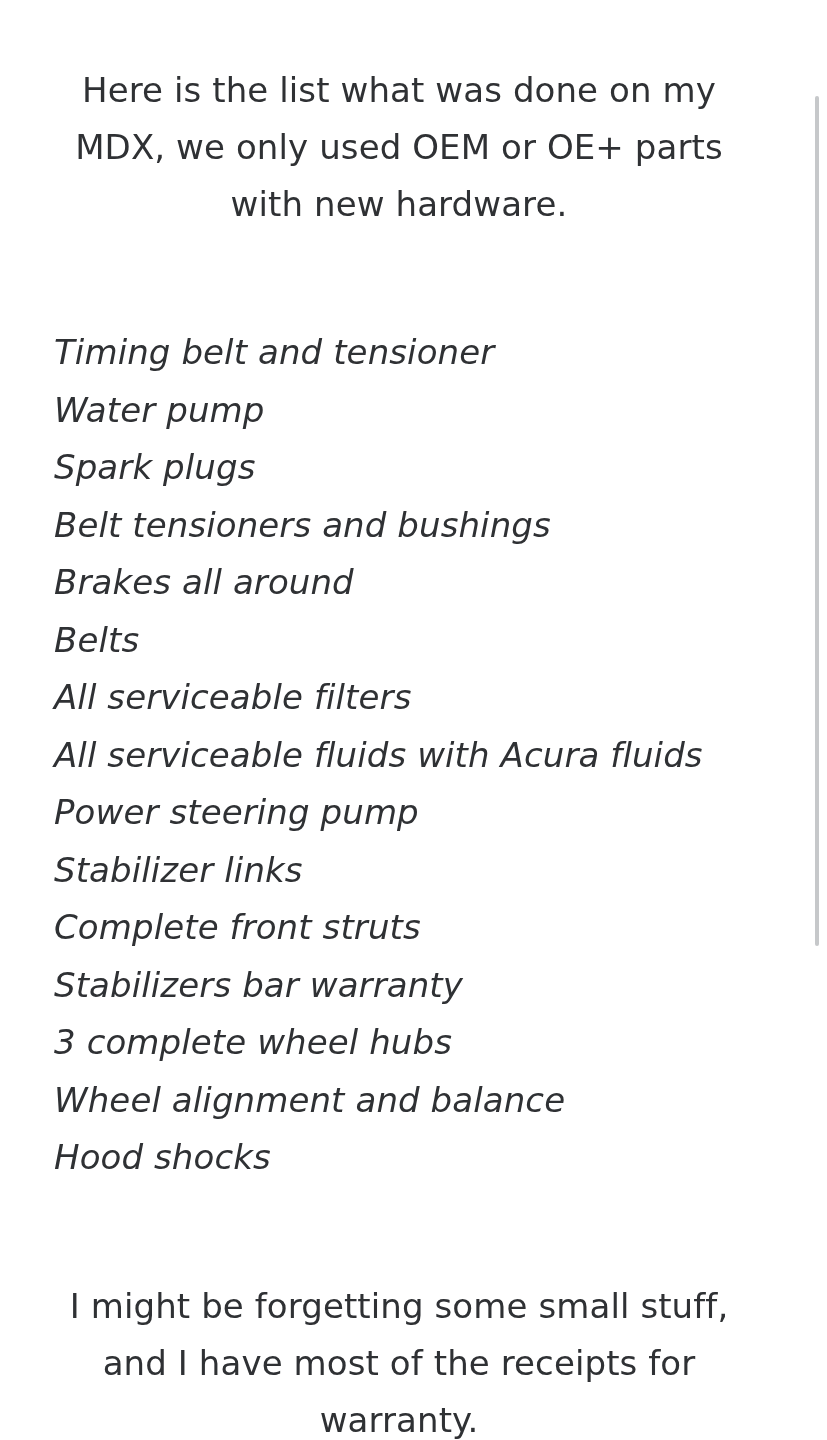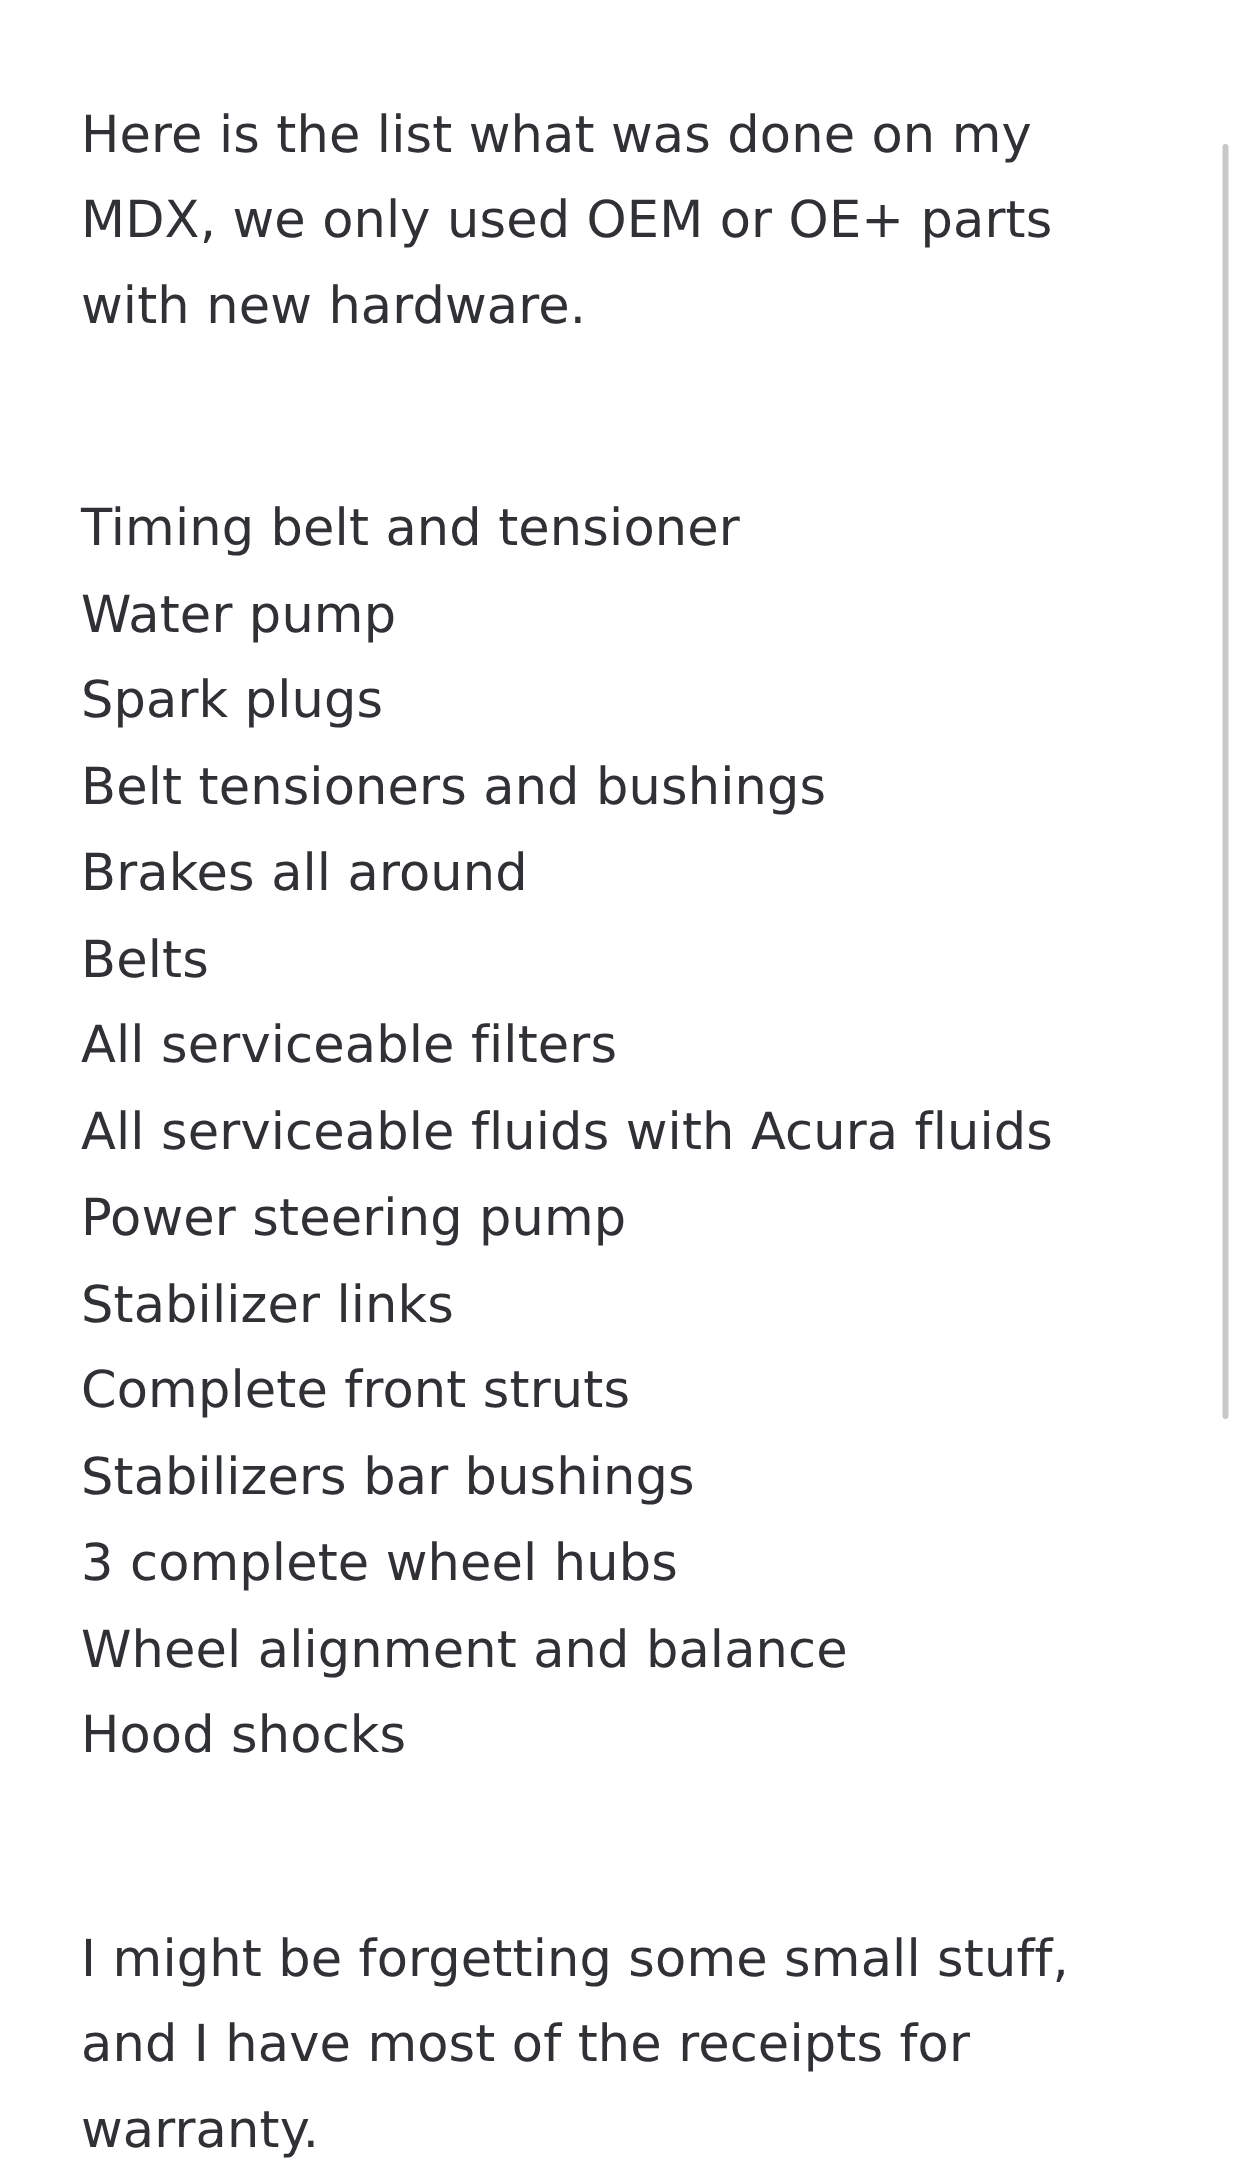--- a/index.html
+++ b/index.html
@@ -22,28 +22,30 @@
     padding: 28px 70px 0 54px;
   }
   .para {
     font-size: 34px;
     line-height: 57px;
     font-weight: 400;
     letter-spacing: 0.1px;
     color: #2f3134;
     max-width: 690px;
     white-space: pre-wrap;
+    text-align: center;
   }
   .spacer {
     height: 57px;
   }
   .list {
     margin: 0;
     padding: 0;
     list-style: none;
+    font-style: italic;
   }
   .list li {
     font-size: 34px;
     line-height: 57.5px;
     font-weight: 400;
     letter-spacing: 0.1px;
     color: #2f3134;
     white-space: nowrap;
   }
   .scrollbar-track {
@@ -78,21 +80,21 @@
     <li>Water pump</li>
     <li>Spark plugs</li>
     <li>Belt tensioners and bushings</li>
     <li>Brakes all around</li>
     <li>Belts</li>
     <li>All serviceable filters</li>
     <li>All serviceable fluids with Acura fluids</li>
     <li>Power steering pump</li>
     <li>Stabilizer links</li>
     <li>Complete front struts</li>
-    <li>Stabilizers bar bushings</li>
+    <li>Stabilizers bar warranty</li>
     <li>3 complete wheel hubs</li>
     <li>Wheel alignment and balance</li>
     <li>Hood shocks</li>
   </ul>
 
   <div class="spacer"></div>
 
   <p class="para">I might be forgetting some small stuff, and I have most of the receipts for warranty.</p>
 
   <div class="scrollbar-track">

